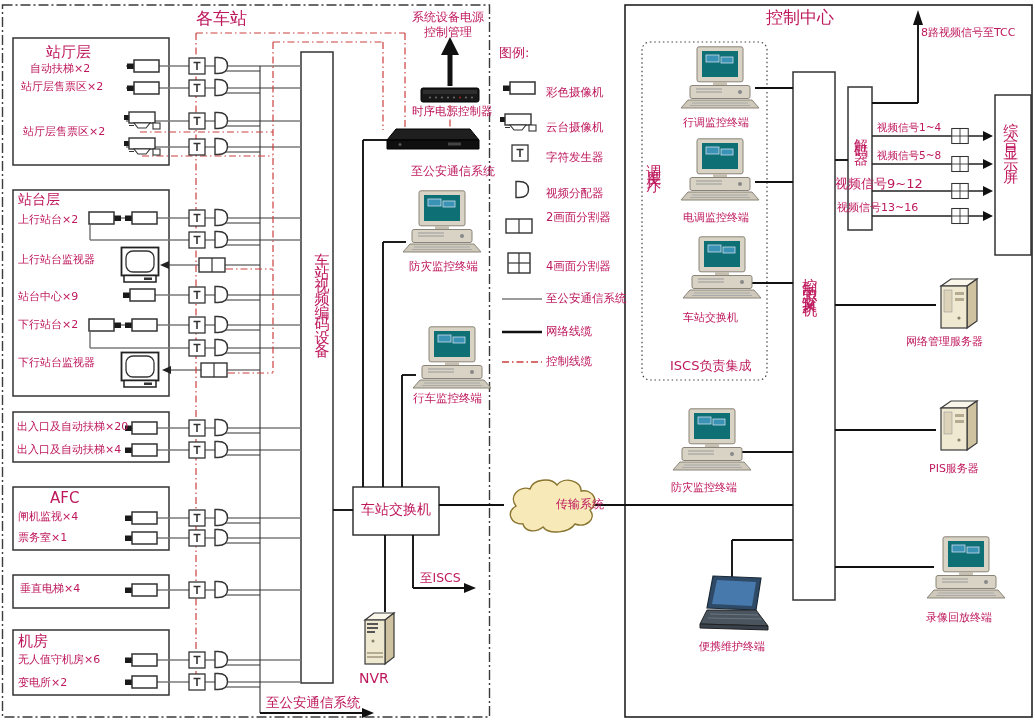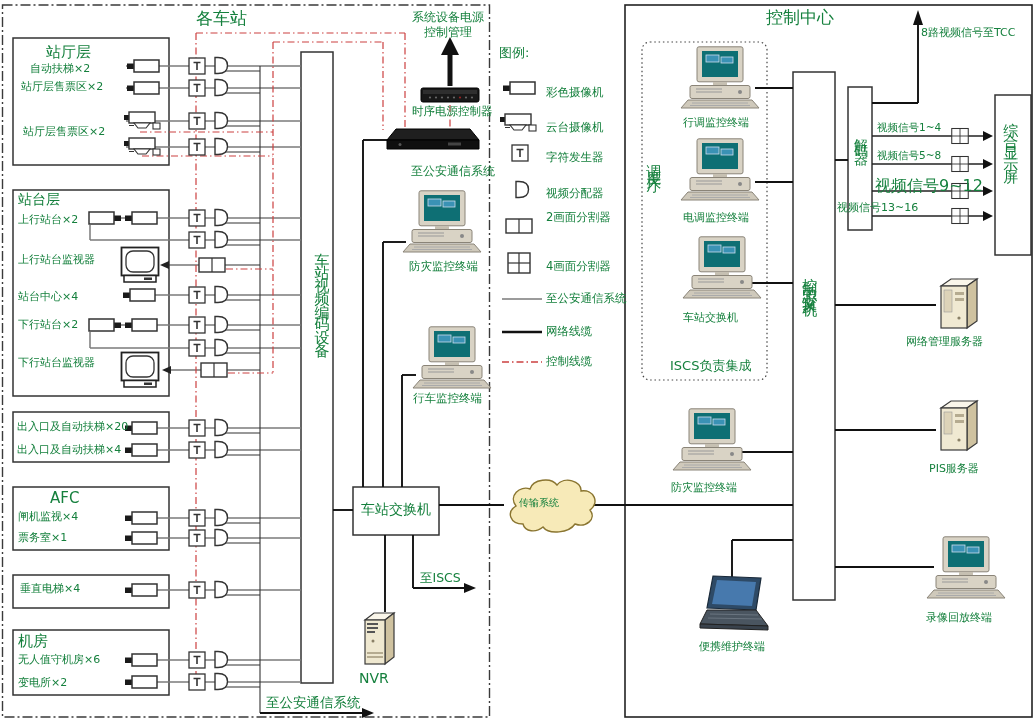--- a/index.html
+++ b/index.html
@@ -1,20 +1,20 @@
 <!DOCTYPE html>
 <html><head>
 <meta charset="utf-8">
 <style>
   html,body{margin:0;padding:0;background:#fff;}
   #stage{position:relative;width:1035px;height:722px;background:#fff;overflow:hidden;
          font-family:"DejaVu Sans",sans-serif;color:#222;}
   #wires{position:absolute;left:0;top:0;z-index:1;}
   .icon{position:absolute;z-index:2;}
-  .lb{position:absolute;z-index:3;white-space:nowrap;font-size:11px;color:#15803d;line-height:1.25;}
+  .lb{position:absolute;z-index:3;white-space:nowrap;font-size:11px;color:#be185d;line-height:1.25;}
   .vt{writing-mode:vertical-rl;text-orientation:upright;}
   .ctr{text-align:center;}
 </style>
 </head>
 <body>
 
 <div id="stage">
 
 <svg width="0" height="0" style="position:absolute">
 <defs>
@@ -498,21 +498,21 @@
 <div class="lb" style="left:766px;top:7px;font-size:17px">控制中心</div>
 
 <div class="lb" style="left:46px;top:43px;font-size:15px">站厅层</div>
 <div class="lb" style="left:30px;top:62px">自动扶梯×2</div>
 <div class="lb" style="left:21px;top:80px">站厅层售票区×2</div>
 <div class="lb" style="left:23px;top:125px">站厅层售票区×2</div>
 
 <div class="lb" style="left:18px;top:191px;font-size:14px">站台层</div>
 <div class="lb" style="left:18px;top:213px">上行站台×2</div>
 <div class="lb" style="left:18px;top:253px">上行站台监视器</div>
-<div class="lb" style="left:18px;top:290px">站台中心×4</div>
+<div class="lb" style="left:18px;top:290px">站台中心×9</div>
 <div class="lb" style="left:18px;top:318px">下行站台×2</div>
 <div class="lb" style="left:18px;top:356px">下行站台监视器</div>
 
 <div class="lb" style="left:17px;top:420px">出入口及自动扶梯×20</div>
 <div class="lb" style="left:17px;top:443px">出入口及自动扶梯×4</div>
 
 <div class="lb" style="left:50px;top:489px;font-size:15px">AFC</div>
 <div class="lb" style="left:18px;top:510px">闸机监视×4</div>
 <div class="lb" style="left:18px;top:531px">票务室×1</div>
 
@@ -525,21 +525,21 @@
 <div class="lb ctr" style="left:407px;top:10px;width:82px;font-size:12px;white-space:normal">系统设备电源控制管理</div>
 <div class="lb" style="left:412px;top:104px;font-size:11.5px">时序电源控制器</div>
 <div class="lb" style="left:411px;top:164px;font-size:12px">至公安通信系统</div>
 <div class="lb vt" style="left:303px;top:240px;width:28px;font-size:15px;letter-spacing:13px;text-align:center">车站视频编码设备</div>
 <div class="lb" style="left:409px;top:259px;font-size:11.5px">防灾监控终端</div>
 <div class="lb" style="left:413px;top:391px;font-size:11.5px">行车监控终端</div>
 <div class="lb ctr" style="left:353px;top:501px;width:86px;font-size:14px">车站交换机</div>
 <div class="lb" style="left:420px;top:570px;font-size:12.5px">至ISCS</div>
 <div class="lb" style="left:359px;top:670px;font-size:14px">NVR</div>
 <div class="lb" style="left:266px;top:694px;font-size:13.5px">至公安通信系统</div>
-<div class="lb ctr" style="left:494px;top:497px;width:90px;font-size:10px">传输系统</div>
+<div class="lb ctr" style="left:535px;top:497px;width:90px;font-size:12px">传输系统</div>
 
 <div class="lb" style="left:499px;top:45px;font-size:13px">图例:</div>
 <div class="lb" style="left:546px;top:85px;font-size:11.5px">彩色摄像机</div>
 <div class="lb" style="left:546px;top:120px;font-size:11.5px">云台摄像机</div>
 <div class="lb" style="left:546px;top:150px;font-size:11.5px">字符发生器</div>
 <div class="lb" style="left:546px;top:186px;font-size:11.5px">视频分配器</div>
 <div class="lb" style="left:546px;top:210px;font-size:11.5px">2画面分割器</div>
 <div class="lb" style="left:546px;top:259px;font-size:11.5px">4画面分割器</div>
 <div class="lb" style="left:546px;top:291px;font-size:11.5px">至公安通信系统</div>
 <div class="lb" style="left:546px;top:324px;font-size:11.5px">网络线缆</div>
@@ -548,21 +548,21 @@
 <div class="lb vt" style="left:644px;top:152px;font-size:15px;letter-spacing:5px">调度大厅</div>
 <div class="lb" style="left:683px;top:116px">行调监控终端</div>
 <div class="lb" style="left:683px;top:211px">电调监控终端</div>
 <div class="lb" style="left:683px;top:311px">车站交换机</div>
 <div class="lb" style="left:670px;top:358px;font-size:13px">ISCS负责集成</div>
 <div class="lb vt" style="left:800px;top:266px;font-size:15px;letter-spacing:4px">控制中心交换机</div>
 <div class="lb vt" style="left:852px;top:127px;font-size:14px;letter-spacing:7px">解码器</div>
 <div class="lb" style="left:921px;top:26px;font-size:11px">8路视频信号至TCC</div>
 <div class="lb" style="left:877px;top:121px;font-size:10.5px">视频信号1~4</div>
 <div class="lb" style="left:877px;top:149px;font-size:10.5px">视频信号5~8</div>
-<div class="lb" style="left:875px;top:176px;font-size:16px">视频信号9~12</div>
+<div class="lb" style="left:835px;top:176px;font-size:13px">视频信号9~12</div>
 <div class="lb" style="left:837px;top:201px;font-size:11px">视频信号13~16</div>
 <div class="lb vt" style="left:1001px;top:110px;font-size:15px;letter-spacing:12px">综合显示屏</div>
 <div class="lb" style="left:906px;top:335px">网络管理服务器</div>
 <div class="lb" style="left:929px;top:462px">PIS服务器</div>
 <div class="lb" style="left:671px;top:481px">防灾监控终端</div>
 <div class="lb" style="left:699px;top:640px">便携维护终端</div>
 <div class="lb" style="left:926px;top:611px">录像回放终端</div>
 
 </div>
 

